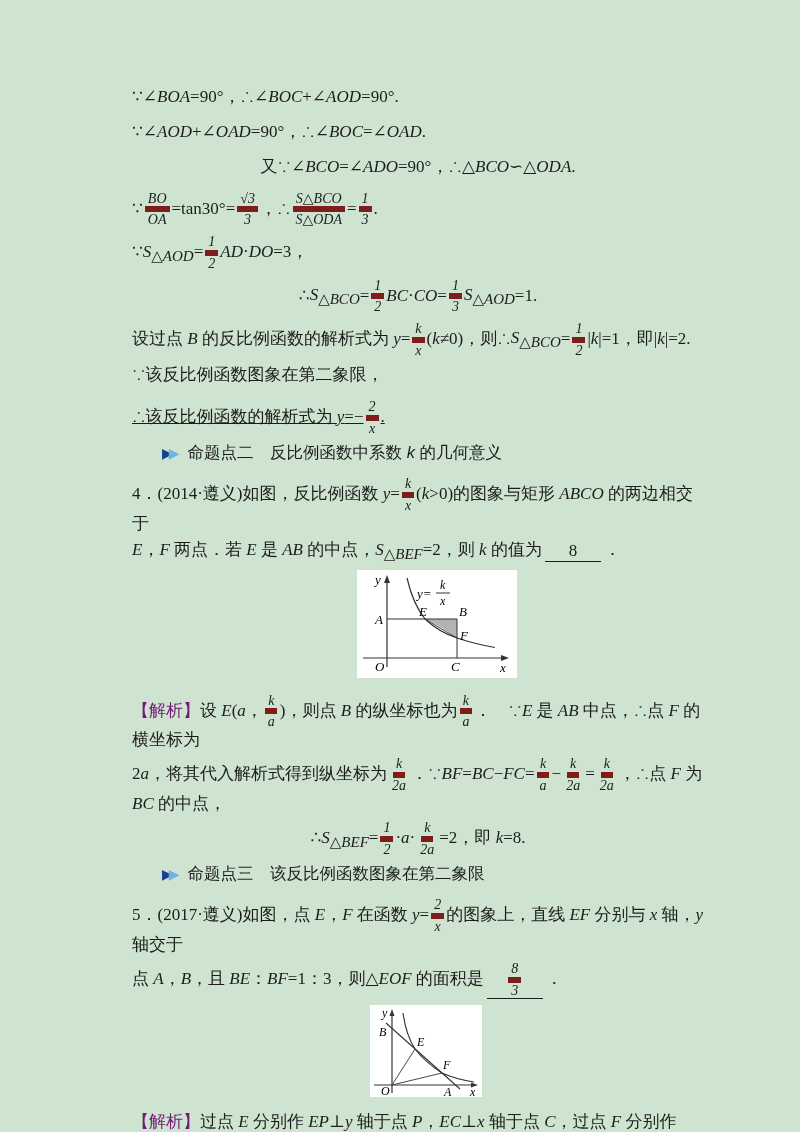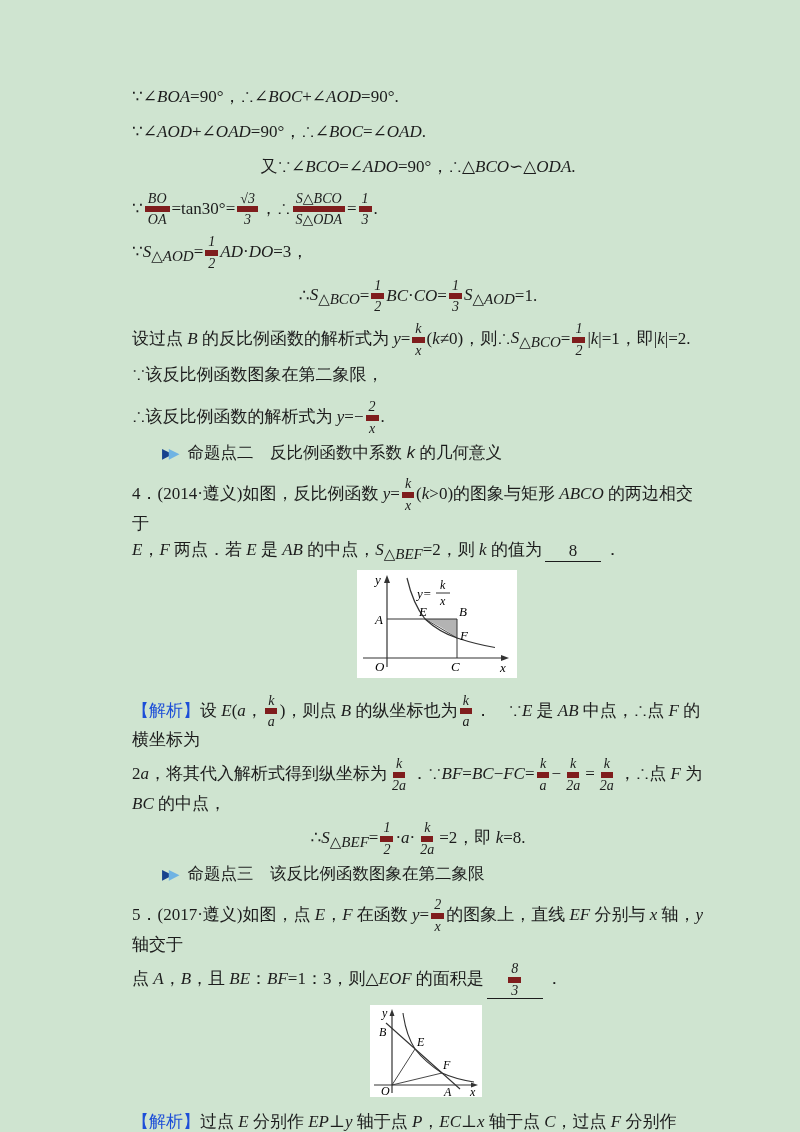--- a/index.html
+++ b/index.html
@@ -10,24 +10,24 @@
     color:#1c1c1c;
     font-size:17px;
     overflow:hidden;
   }
   .content{padding:86px 96px 0 120px;margin-left:12px;}
   p.line{margin:0 0 12px 0;line-height:1.35;}
   p.lf{margin:0 0 6px 0;line-height:1.2;}
   .ind{margin-left:30px;}
   .ind2{margin-left:33px;}
   .mb8{margin-bottom:8px;text-align:center;}
-  .mb10{margin-bottom:10px;}
+  .mb10{margin-bottom:10px;text-decoration:underline;}
   .mb2{margin-bottom:2px;}
   .it{font-style:italic;}
-  .blue{color:#1d4ed8;}
+  .blue{color:#701a75;}
   .frac{
     display:inline-flex;flex-direction:column;align-items:center;
     vertical-align:middle;font-size:14px;line-height:1.12;
     margin:0 2px;font-style:italic;
   }
   .frac .num{padding:0 3px;border-bottom:6px solid #7f1d1d;}
   .frac .den{padding:0 3px;}
   .sub{font-size:15px;vertical-align:sub;font-style:italic;}
   .ans{
     display:inline-flex;justify-content:center;align-items:flex-end;

